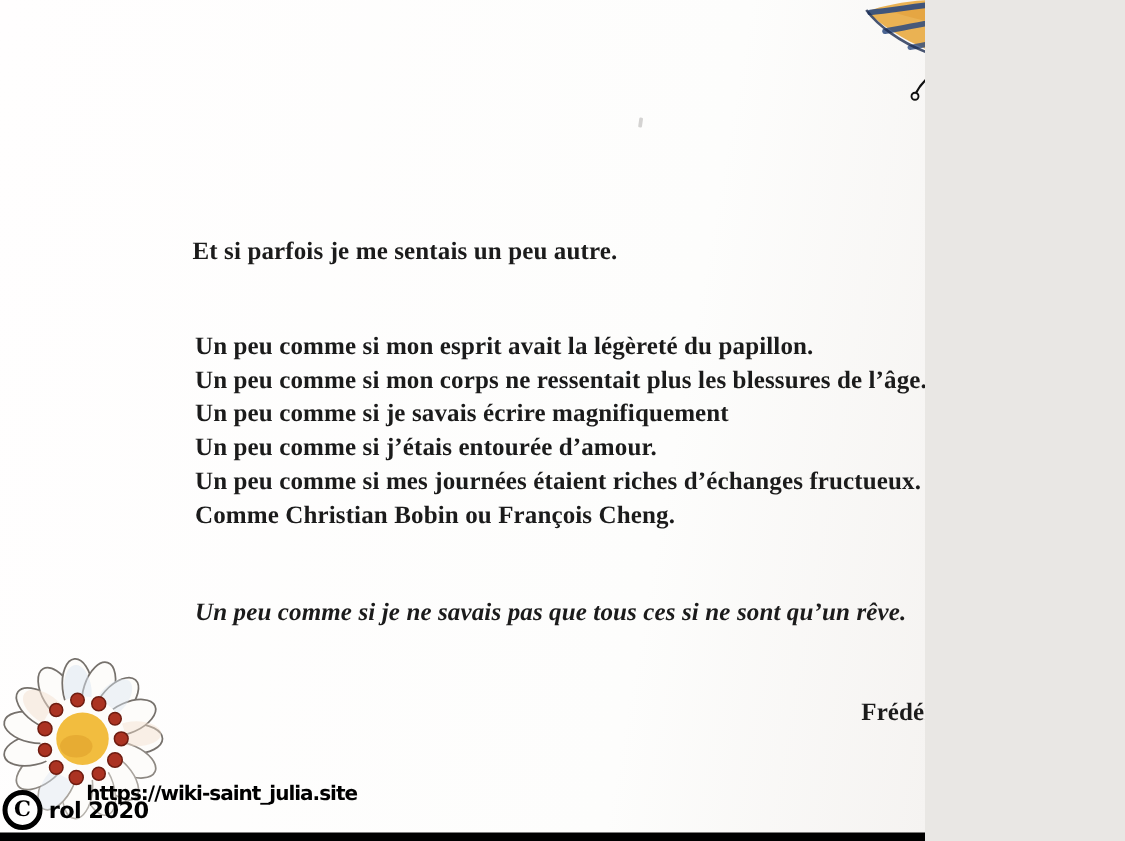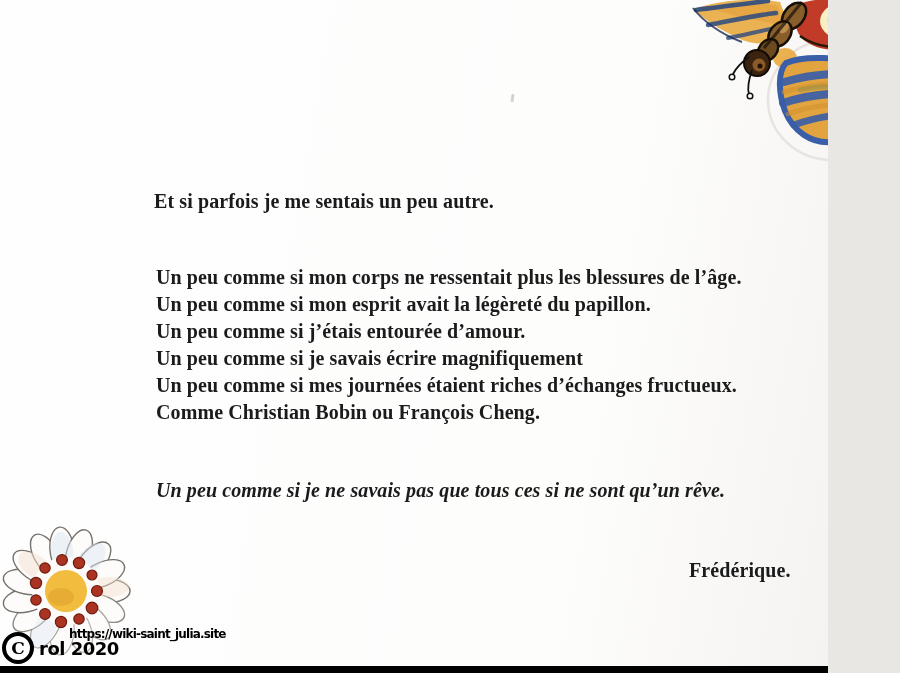--- a/index.html
+++ b/index.html
@@ -1,18 +1,18 @@
 <!DOCTYPE html>
 <html><head>
 <meta charset="utf-8">
 <style>
   html,body{margin:0;padding:0;background:#e9e7e4;}
   .page{
     position:relative;
-    width:828px;height:673px;
+    width:740px;height:673px;
     overflow:hidden;
     background:linear-gradient(100deg,#fffefe 0%,#fdfdfc 70%,#f5f3f1 100%);
     font-family:"Liberation Serif","DejaVu Serif",serif;
   }
   .poemline{
     position:absolute;
     font-weight:700;
     font-size:20px;
     color:#1b1b1b;
     white-space:nowrap;
@@ -36,21 +36,21 @@
   }
   .c-circle{
     width:24px;height:24px;margin-top:4px;
     border:4px solid #000;border-radius:50%;
     display:flex;align-items:center;justify-content:center;
     font-family:"DejaVu Serif","Liberation Serif",serif;
     font-weight:700;font-size:17px;line-height:1;
     background:rgba(255,255,255,0.55);
   }
   .wm-text{margin-left:5px;font-family:"DejaVu Sans","Liberation Sans",sans-serif;font-weight:700;}
-  .wm-url{font-size:12px;letter-spacing:-0.8px;line-height:13px;padding-left:30px;}
+  .wm-url{font-size:16px;letter-spacing:-0.8px;line-height:13px;padding-left:30px;}
   .wm-credit{font-size:18px;letter-spacing:-0.5px;line-height:15px;}
   .speck{
     position:absolute;left:511px;top:94px;width:3px;height:8px;
     background:#b3b0ae;opacity:.55;transform:rotate(8deg);border-radius:1px;
   }
   .bottom-bar{
     position:absolute;left:0;top:666px;width:900px;height:7px;
     background:#000;
   }
 </style>
@@ -106,24 +106,24 @@
       <path d="M72,70 C69,79 67,88 69,94" fill="none" stroke="#111111" stroke-width="1.8"></path>
       <circle cx="70" cy="96" r="2.8" fill="none" stroke="#111111" stroke-width="1.5"></circle>
     </g>
   </svg>
 
   <div class="speck"></div>
 
   <div class="poemline" style="left:154px;top:190px;">Et si parfois je me sentais un peu autre.</div>
 
   <div class="stanza" style="left:156px;top:264px;">
+    <div>Un peu comme si mon esprit avait la légèreté du papillon.</div>
     <div>Un peu comme si mon corps ne ressentait plus les blessures de l’âge.</div>
-    <div>Un peu comme si mon esprit avait la légèreté du papillon.</div>
+    <div>Un peu comme si je savais écrire magnifiquement</div>
     <div>Un peu comme si j’étais entourée d’amour.</div>
-    <div>Un peu comme si je savais écrire magnifiquement</div>
     <div>Un peu comme si mes journées étaient riches d’échanges fructueux.</div>
     <div>Comme Christian Bobin ou François Cheng.</div>
   </div>
 
   <div class="poemline" style="left:156px;top:479px;font-style:italic;">Un peu comme si je ne savais pas que tous ces si ne sont qu’un rêve.</div>
 
   <div class="poemline" style="left:689px;top:559px;">Frédérique.</div>
 
   <svg class="flower-svg" viewBox="0 0 150 168">
     <g>

